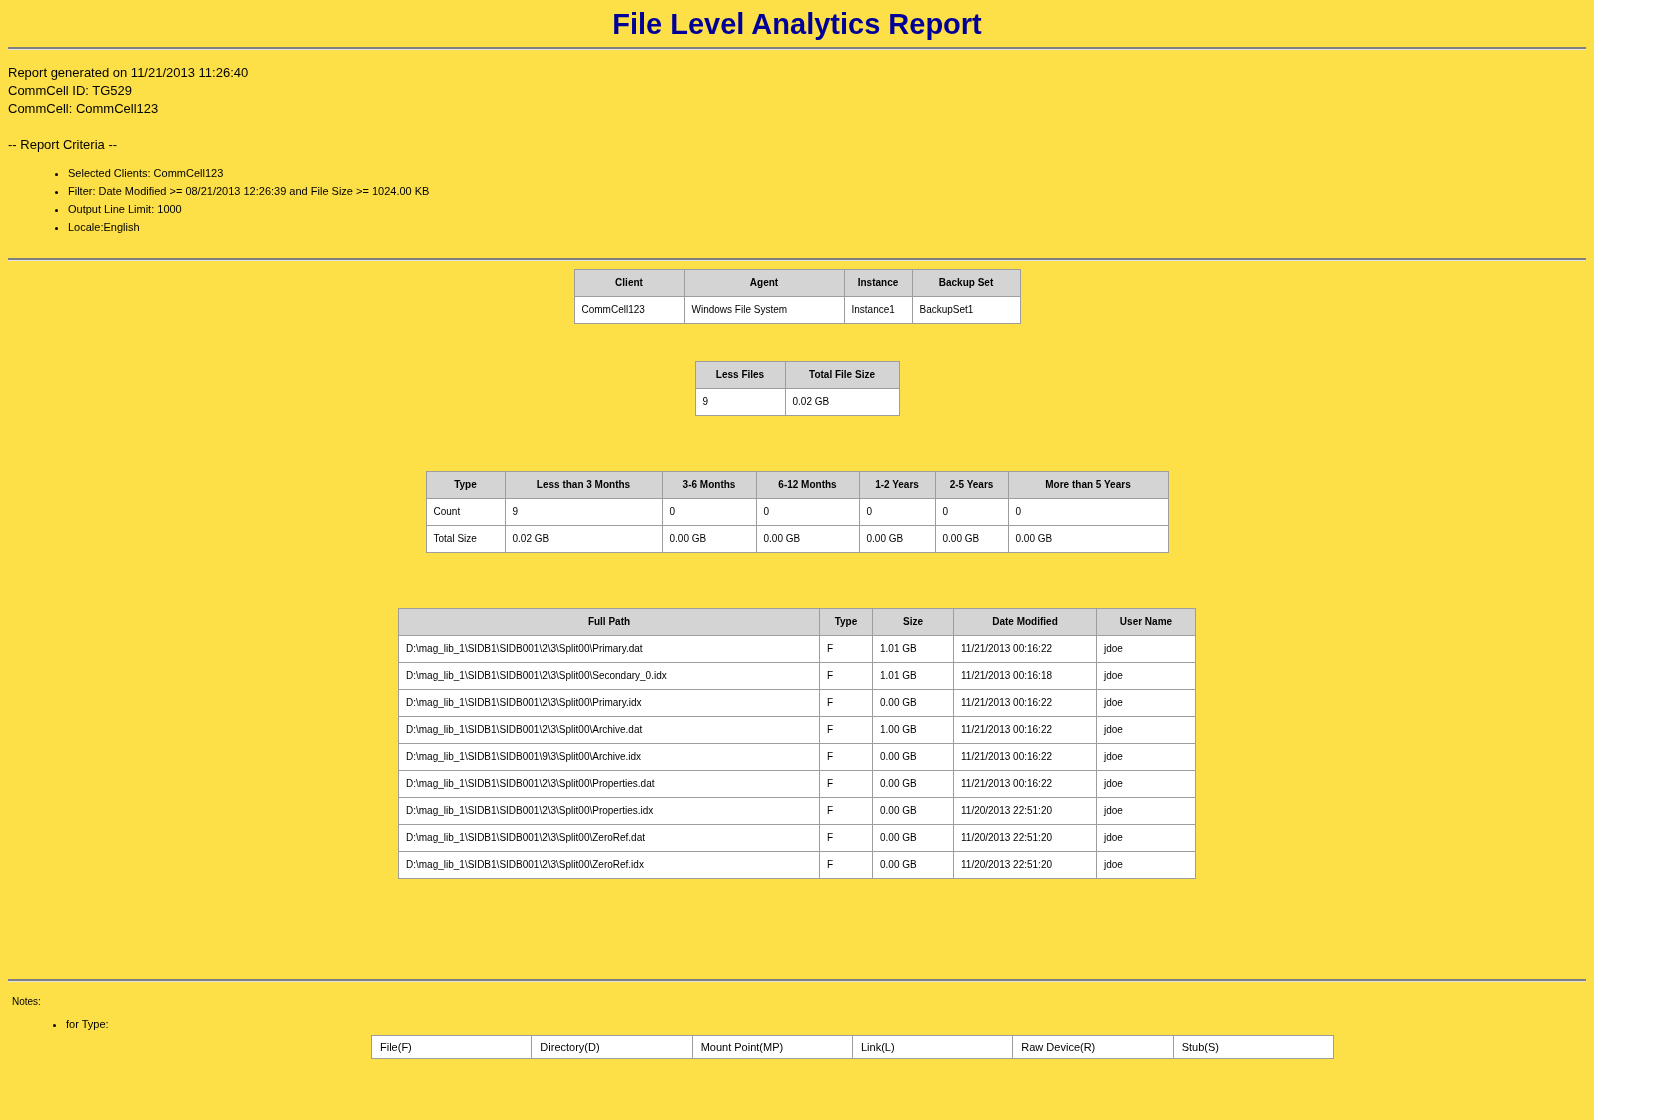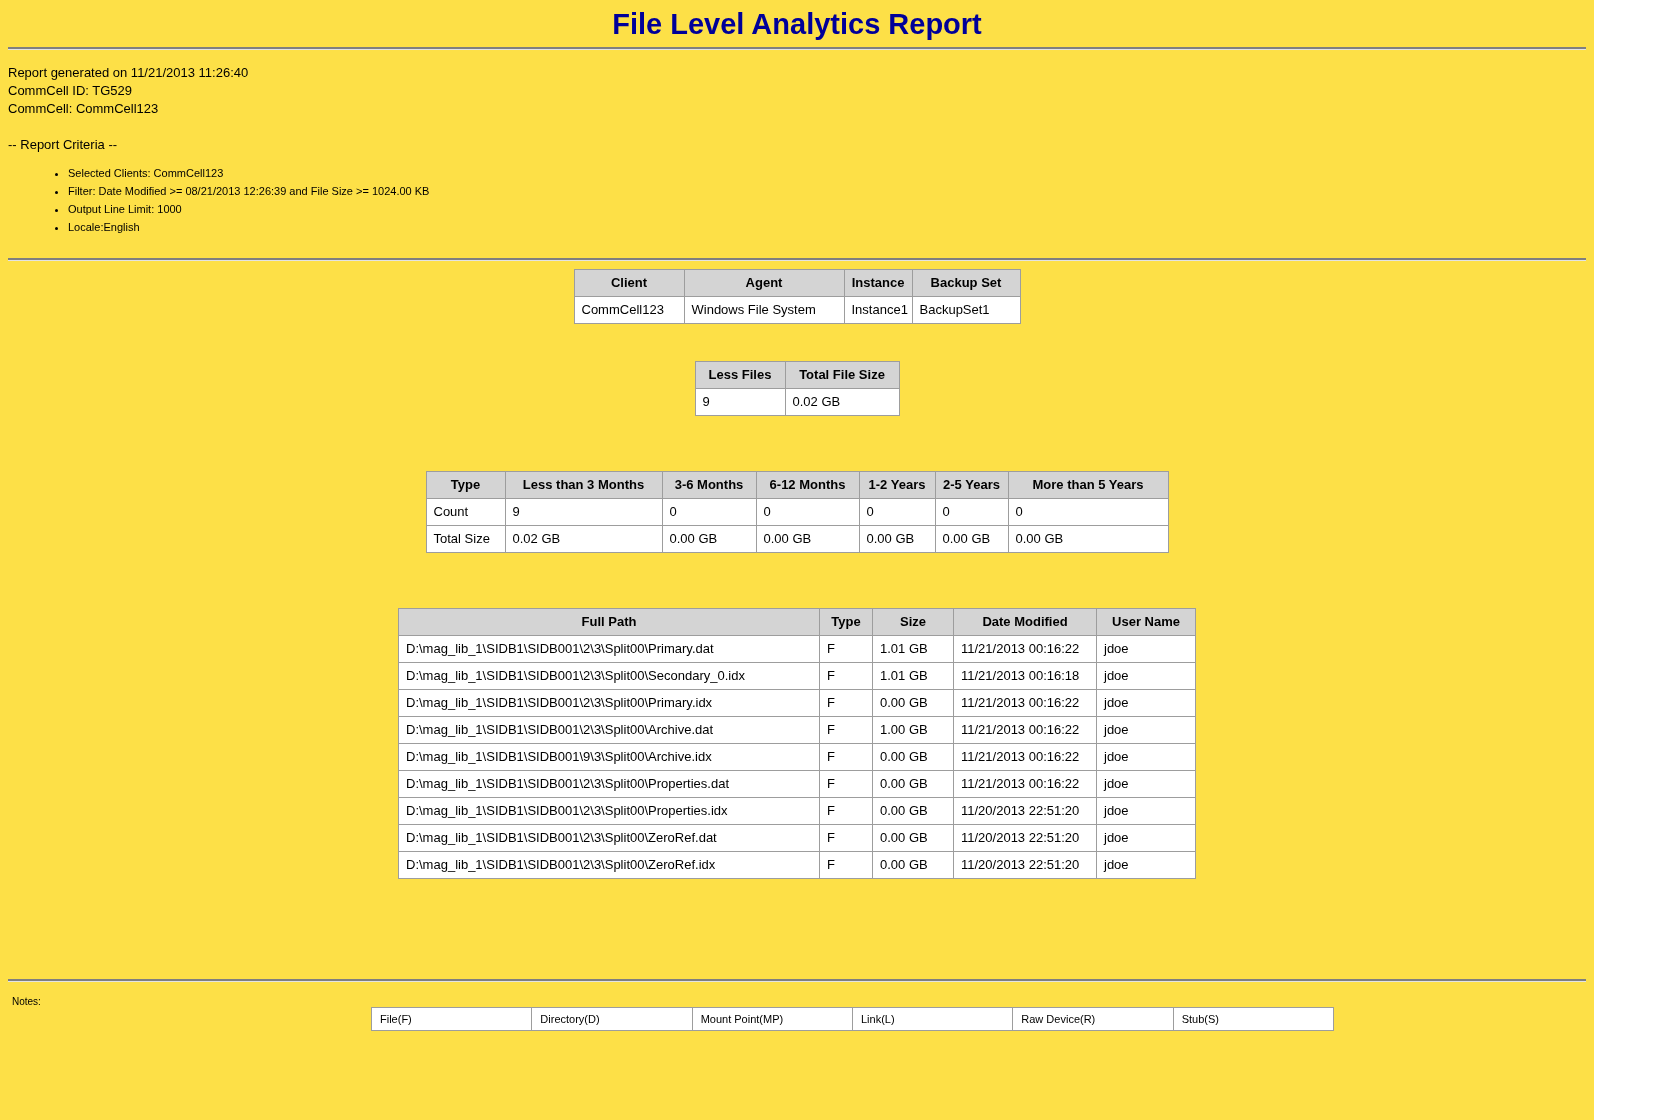--- a/index.html
+++ b/index.html
@@ -47,21 +47,21 @@
   }
   ul.criteria {
     margin: 12px 0 22px 0;
     padding-left: 60px;
     font-size: 11px;
     line-height: 18px;
   }
   table.tbl {
     border-collapse: collapse;
     table-layout: fixed;
-    font-size: 13px;
+    font-size: 10px;
     empty-cells: show;
   }
   table.tbl th, table.tbl td {
     border: 1px solid var(--border);
     padding: 5px 7px;
     line-height: 16px;
     overflow: hidden;
     white-space: nowrap;
   }
   table.tbl th {
@@ -283,20 +283,23 @@
       <td>0.00 GB</td>
       <td>11/20/2013 22:51:20</td>
       <td>jdoe</td>
     </tr>
   </tbody>
     </table>
 
   <hr class="rule notes-rule">
 
   <div class="notes-label">Notes:</div>
+  <ul class="notes-list">
+    <li>for Type:</li>
+  </ul>
 
   <table class="legend-table">
     <tbody>
         <tr>
       <td>File(F)</td>
       <td>Directory(D)</td>
       <td>Mount Point(MP)</td>
       <td>Link(L)</td>
       <td>Raw Device(R)</td>
       <td>Stub(S)</td>

